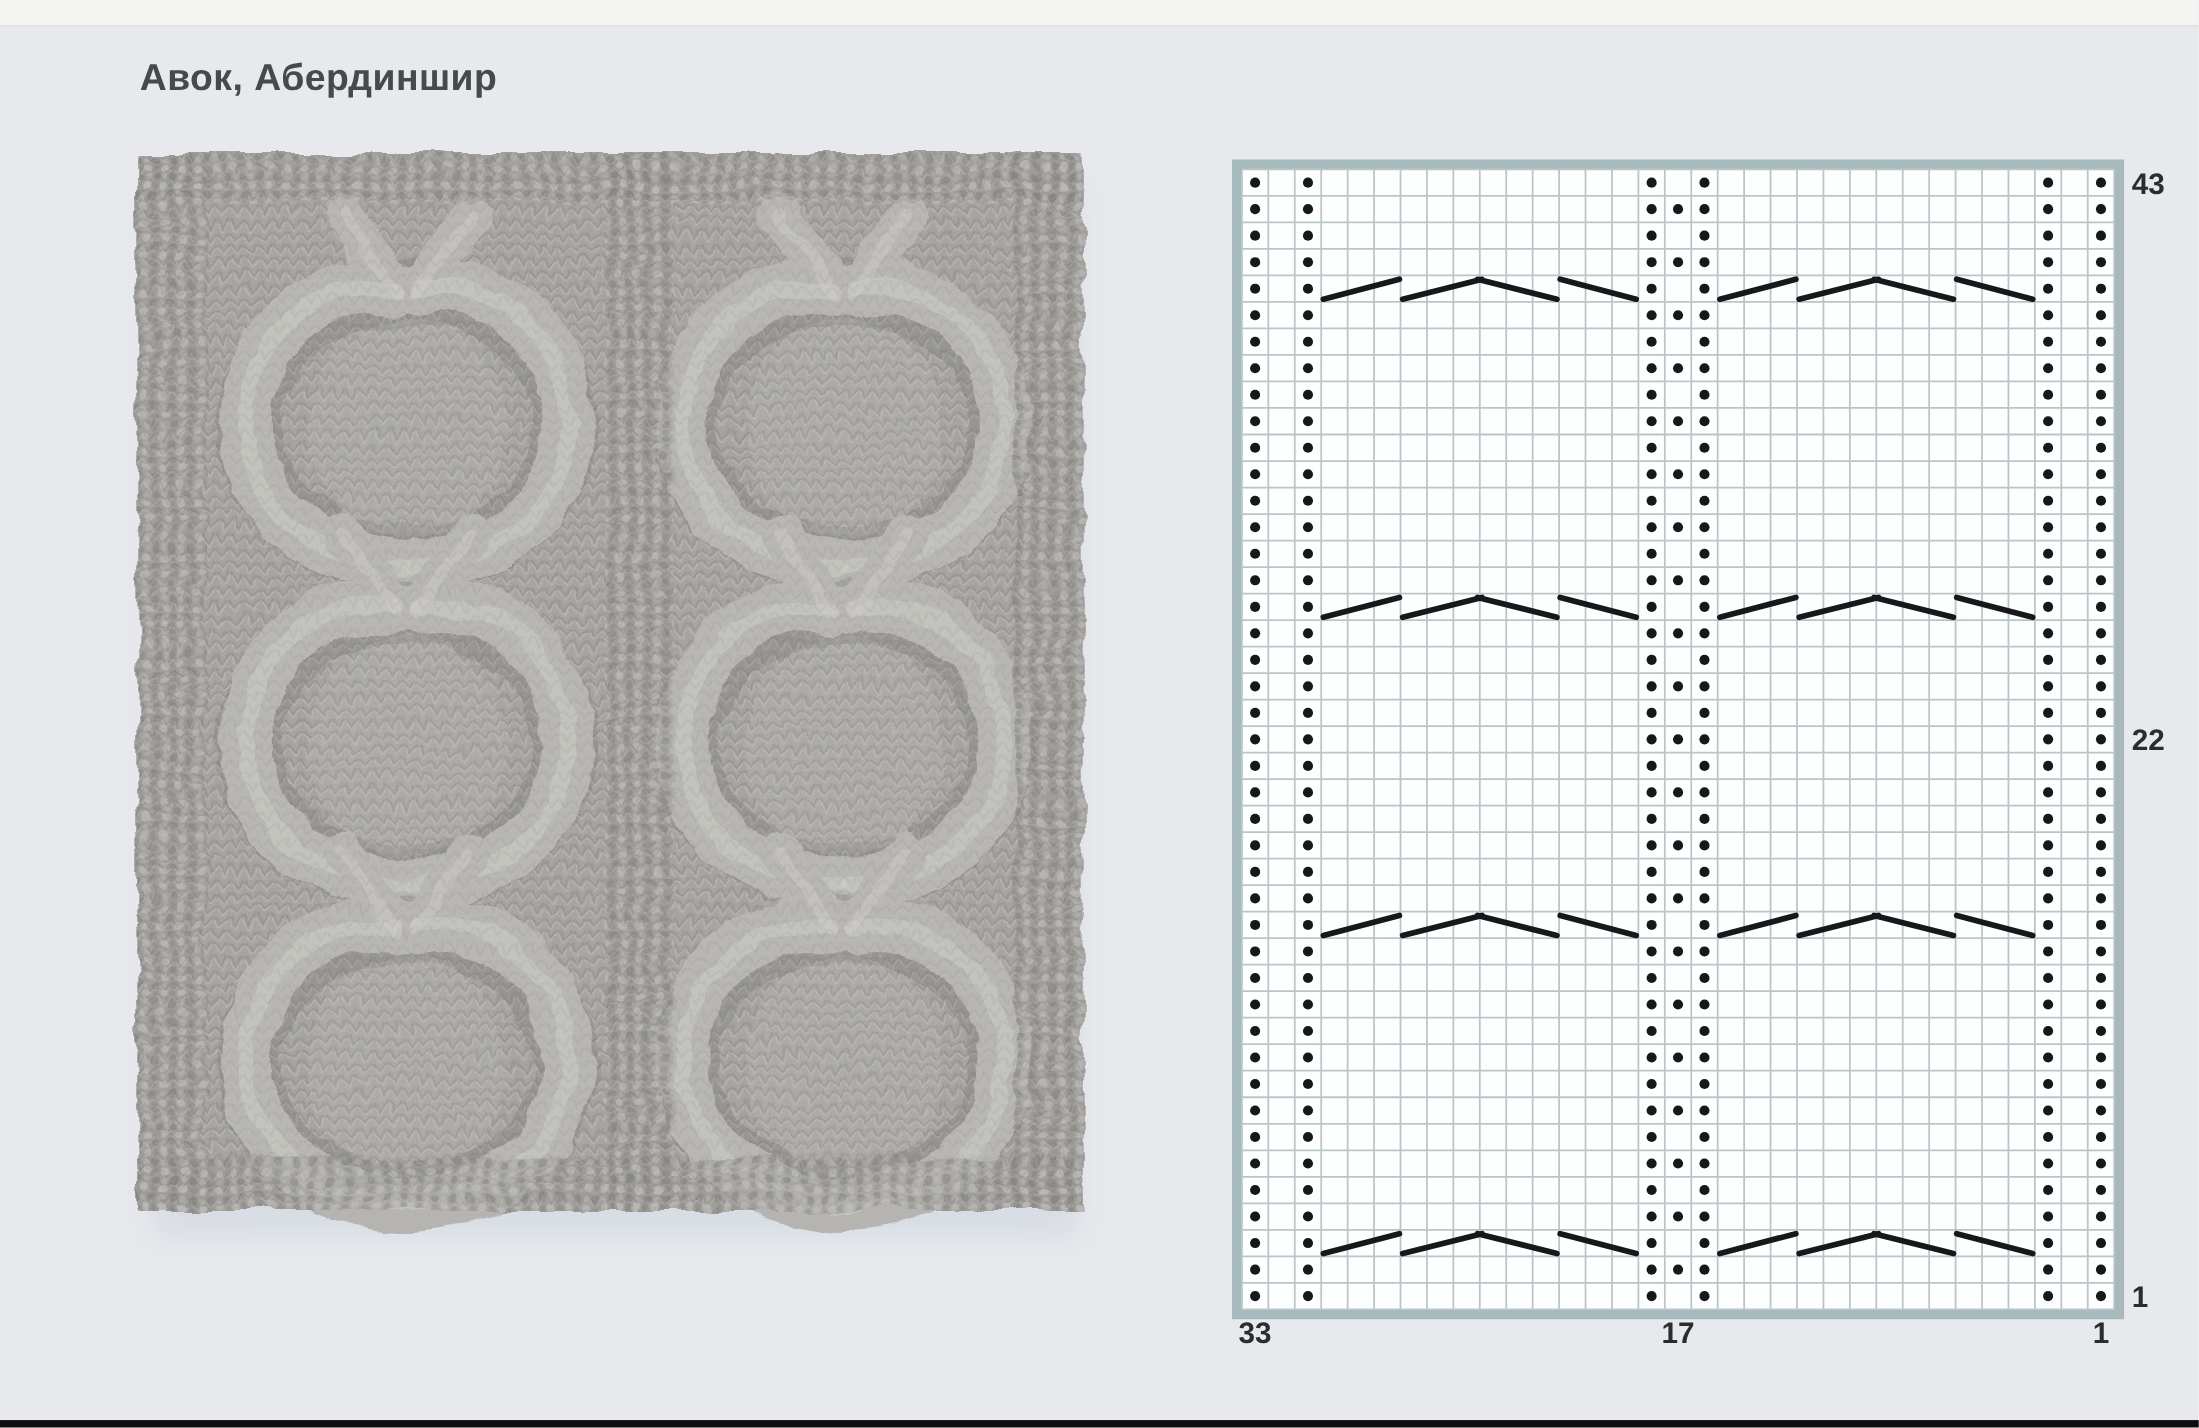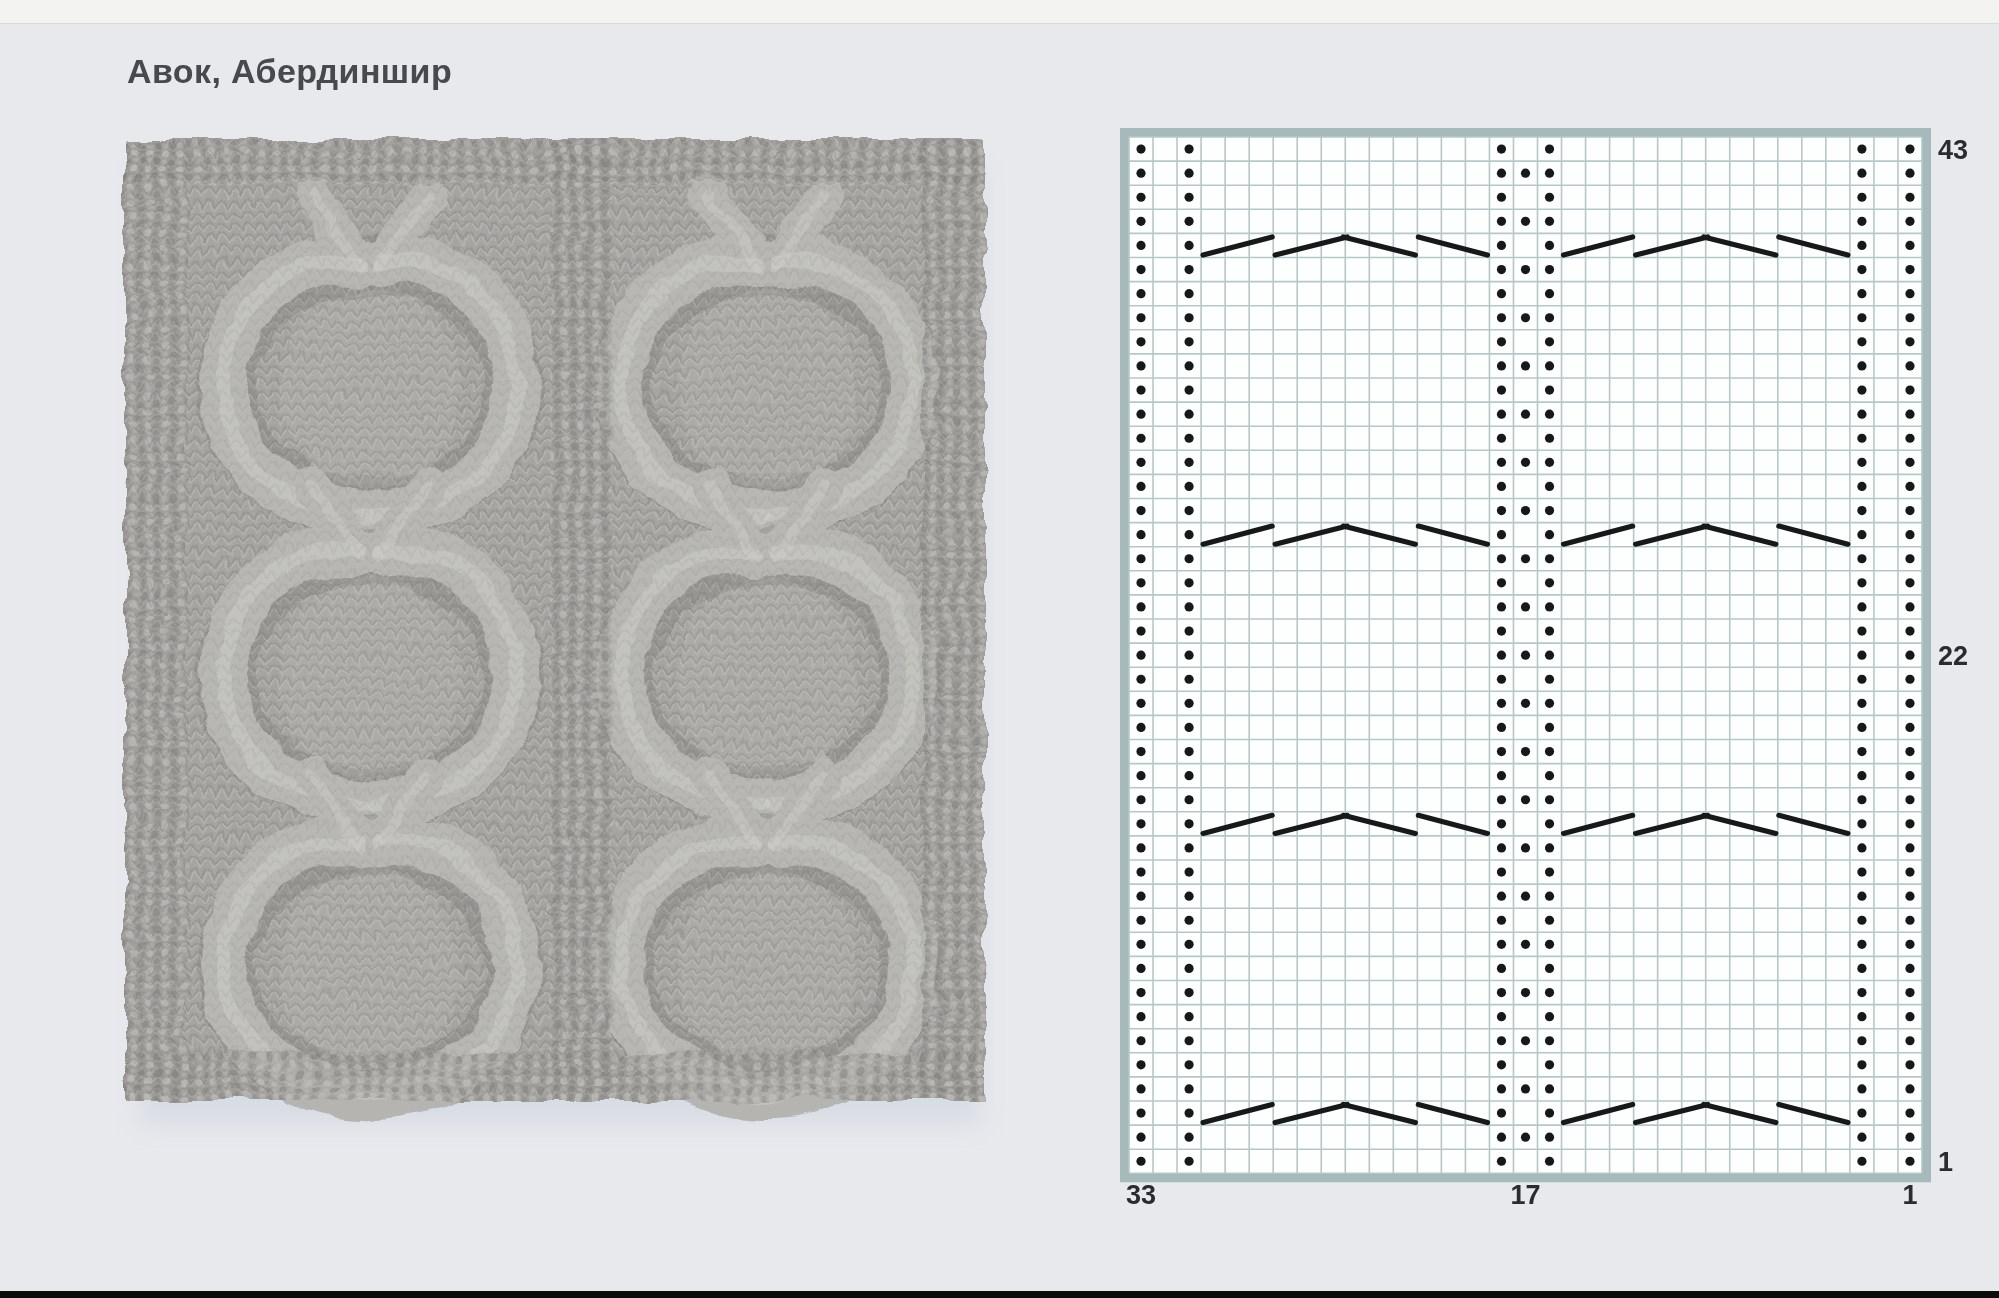--- a/index.html
+++ b/index.html
@@ -19,21 +19,21 @@
   .bottom-bar{
     position:absolute;left:0;bottom:0;width:100%;height:7px;
     background:var(--bar-bg,#0d0d0e);
   }
   .page-title{
     position:absolute;left:127px;top:52px;
     font-size:34px;font-weight:600;letter-spacing:.4px;
     color:#46494d;white-space:nowrap;
   }
   .swatch-wrap{position:absolute;left:105px;top:125px;width:900px;height:1040px;}
-  .chart-wrap{position:absolute;left:1100px;top:106px;width:899px;height:1140px;}
+  .chart-wrap{position:absolute;left:1100px;top:123px;width:899px;height:1140px;}
   svg{display:block;}
 </style>
 </head>
 <body>
 
 <div class="page">
 
   <div class="top-strip"></div>
 
   <div class="page-title" style="color: rgb(70, 73, 77);">Авок, Абердиншир</div>

